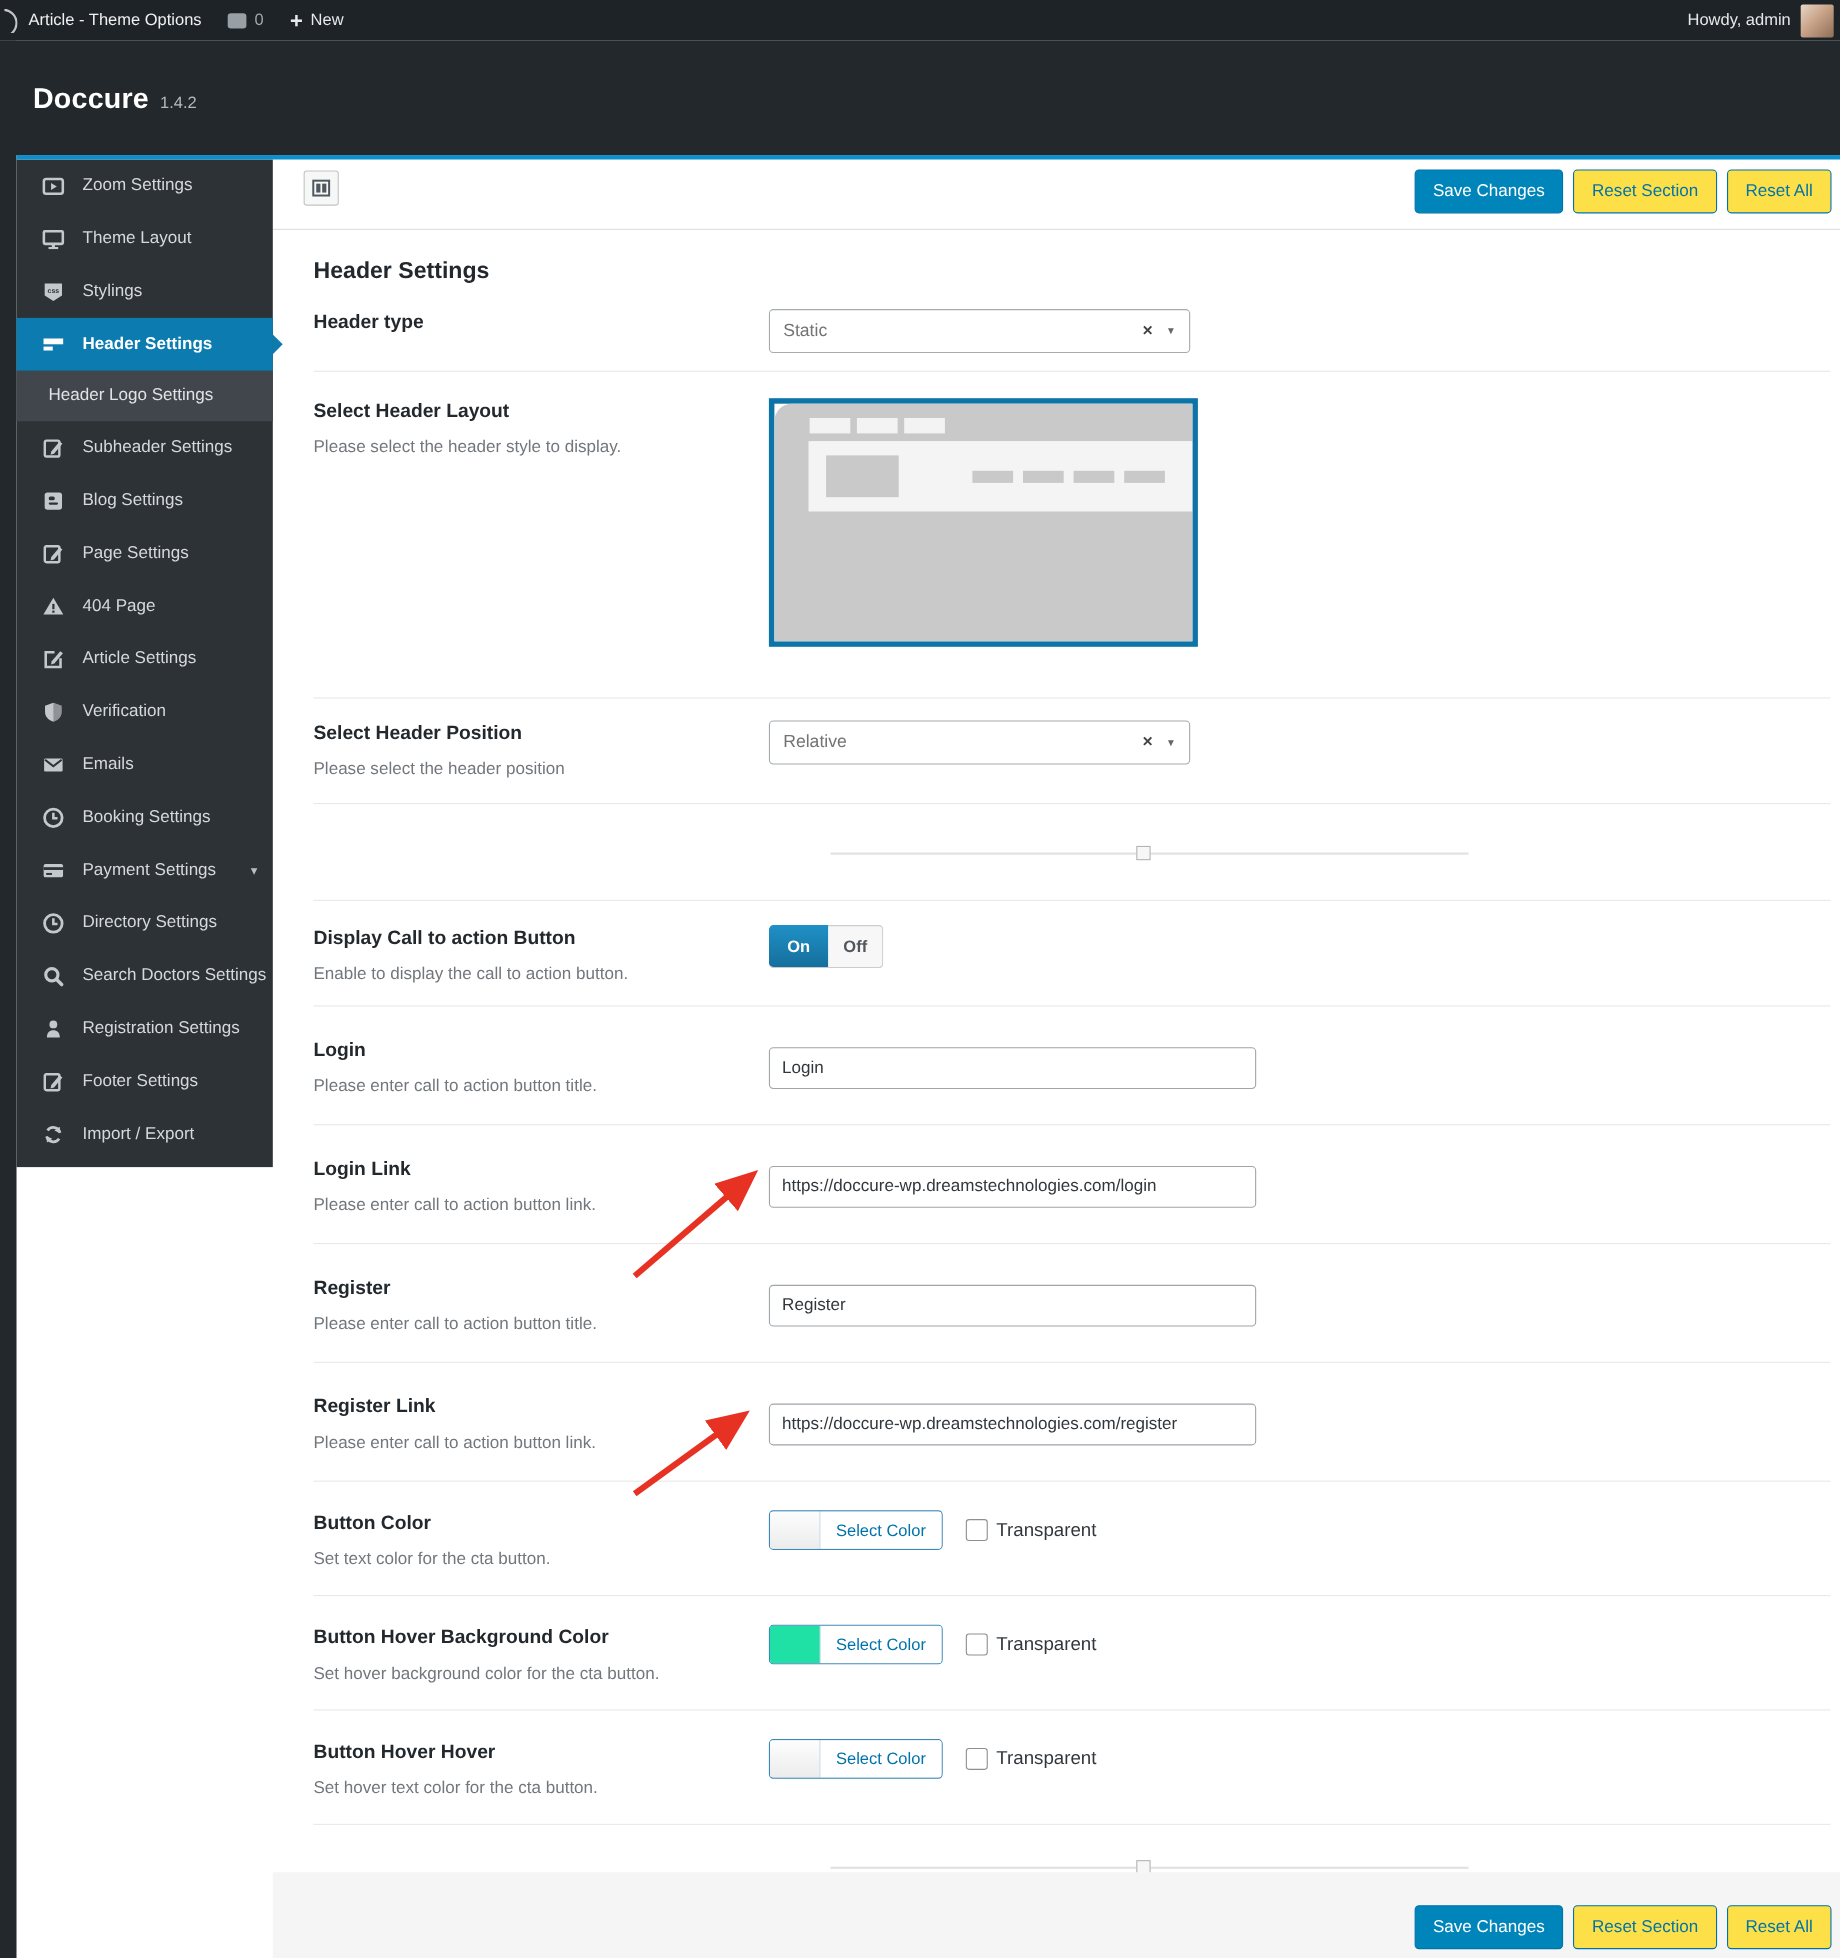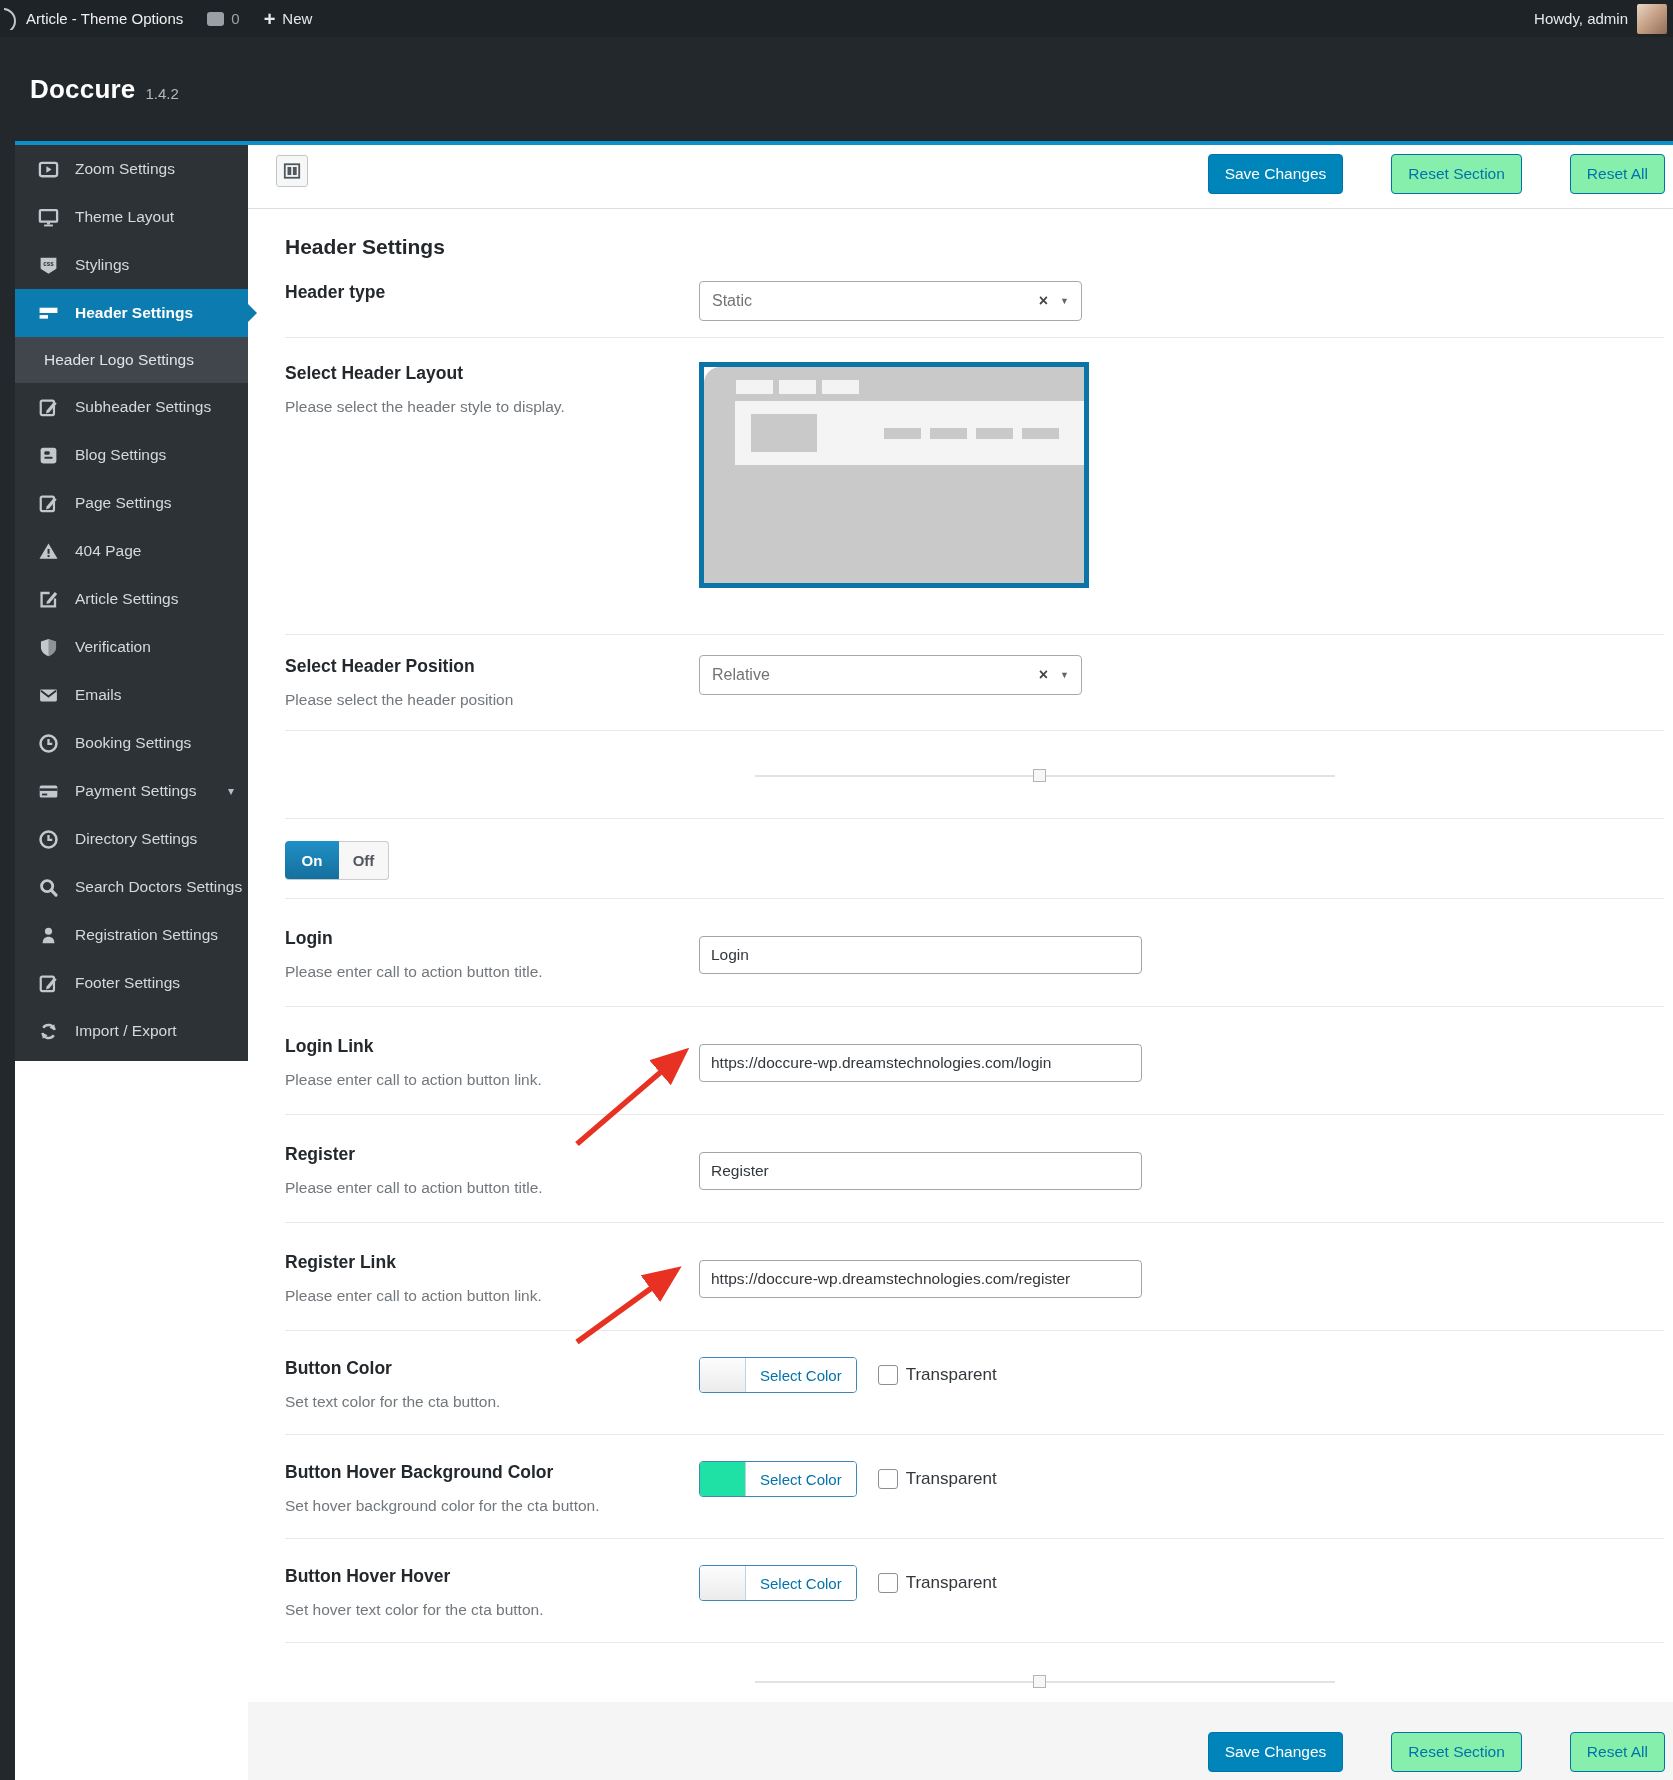--- a/index.html
+++ b/index.html
@@ -48,21 +48,21 @@
   .side-caret{margin-left:auto;margin-right:14px;color:#b8bec4;font-size:12px;}
   
   .content{position:absolute;left:248px;top:145px;right:0;bottom:0;background:#ffffff;}
   .content-toolbar{height:64px;border-bottom:1px solid #dddddd;position:relative;}
   .tool-iconbtn{position:absolute;left:28px;top:10px;width:32px;height:32px;background:#f6f7f7;
     border:1px solid #c3c4c7;border-radius:3px;display:flex;align-items:center;justify-content:center;color:#50575e;cursor:pointer;}
   .btn-row{position:absolute;right:8px;top:9px;display:flex;gap:9px;}
   .btn{height:40px;border-radius:4px;font-size:15.5px;padding:0 16px;display:flex;align-items:center;cursor:pointer;
     font-family:"Liberation Sans",sans-serif;}
   .btn-primary{background:#0085ba;border:1px solid #0073aa;color:#ffffff;}
-  .btn-outline{background:#86efac;border:1px solid #0073aa;color:#0073aa;margin-left:39px;}
+  .btn-outline{background:#fde047;border:1px solid #0073aa;color:#0073aa;}
   .section-title{margin:26px 0 6px 37px;font-size:21px;font-weight:bold;color:#23282d;}
   
   .form-rows{margin:0 9px 0 37px;}
   .form-row{display:flex;align-items:flex-start;border-bottom:1px solid #e8e8e8;position:relative;}
   .form-row.no-border{border-bottom:none;}
   .row-label{width:414px;flex:0 0 414px;padding-right:30px;}
   .row-label h4{font-size:17.5px;font-weight:bold;color:#23282d;line-height:22px;}
   .row-label p{font-size:15.5px;color:#72777c;margin-top:13px;line-height:20px;}
   .row-control{flex:1;}
   
@@ -395,20 +395,24 @@
       </div>
       <div class="form-row r-slider1">
         <div class="row-control">
           <div class="slider-track">
             <div class="line"></div>
             <div class="slider-handle"></div>
           </div>
         </div>
       </div>
       <div class="form-row r-toggle">
+        <div class="row-label">
+          <h4>Display Call to action Button</h4>
+          <p>Enable to display the call to action button.</p>
+        </div>
         <div class="row-control">
           <div class="toggle">
             <div class="t-on">On</div>
             <div class="t-off">Off</div>
           </div>
         </div>
       </div>
       <div class="form-row r-text">
         <div class="row-label">
           <h4>Login</h4>

